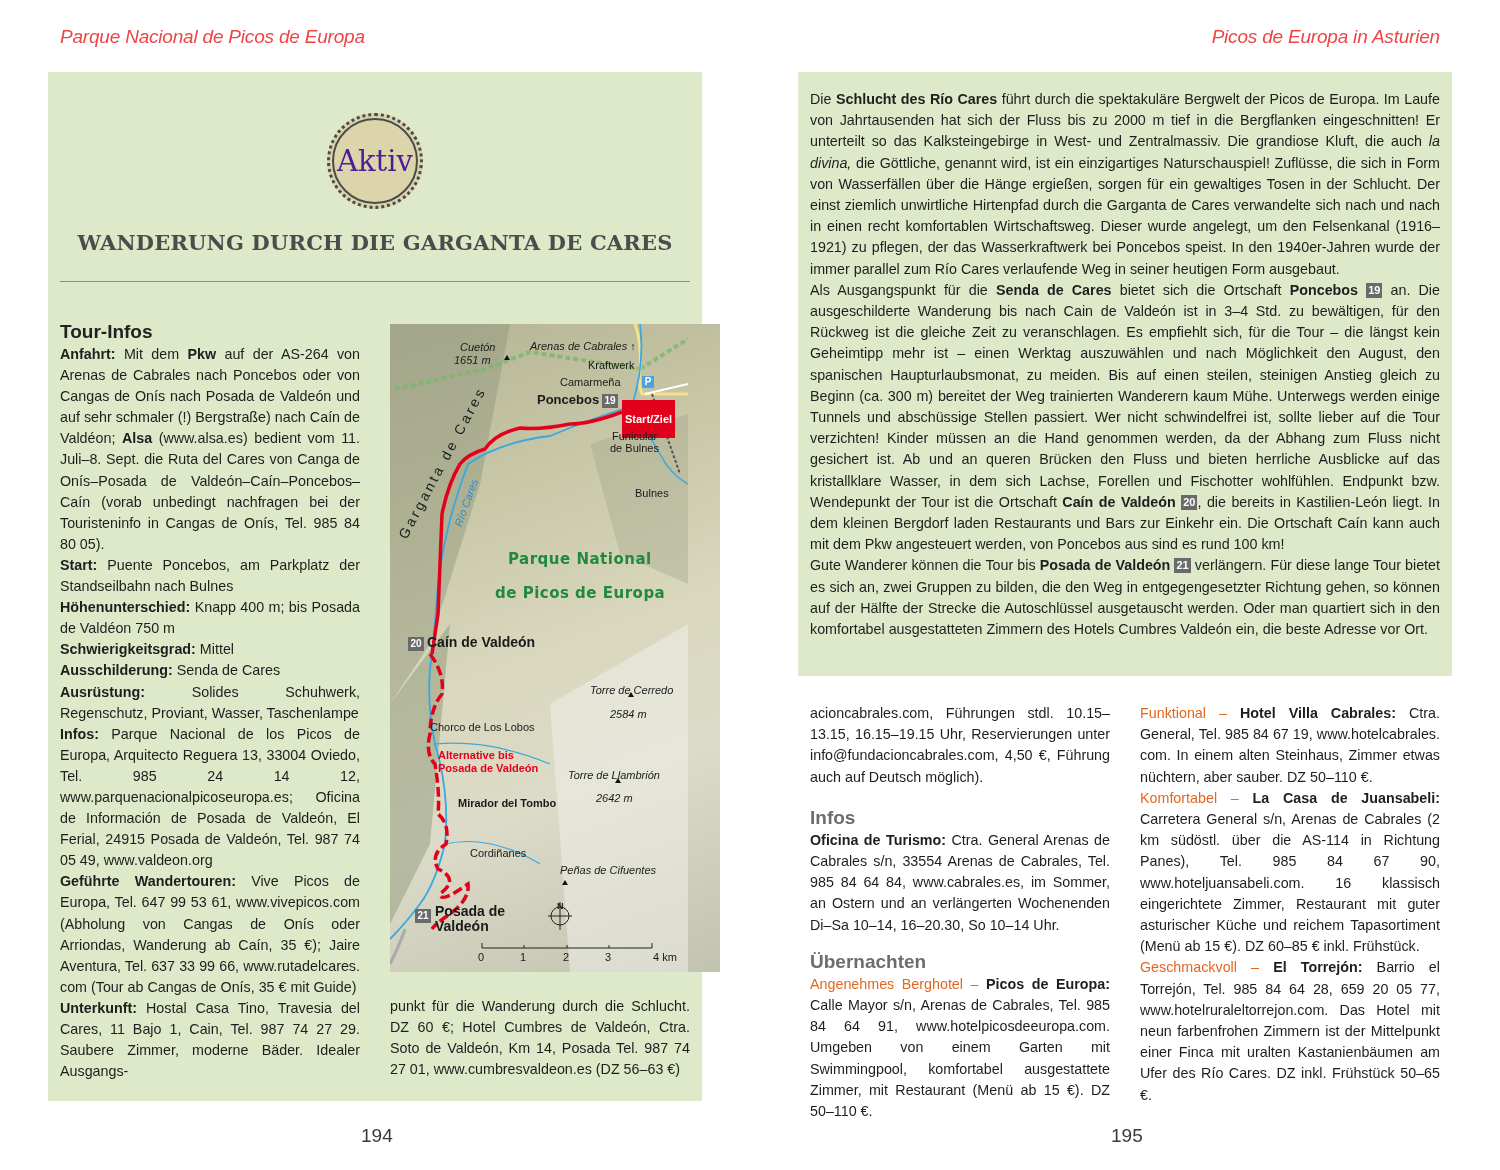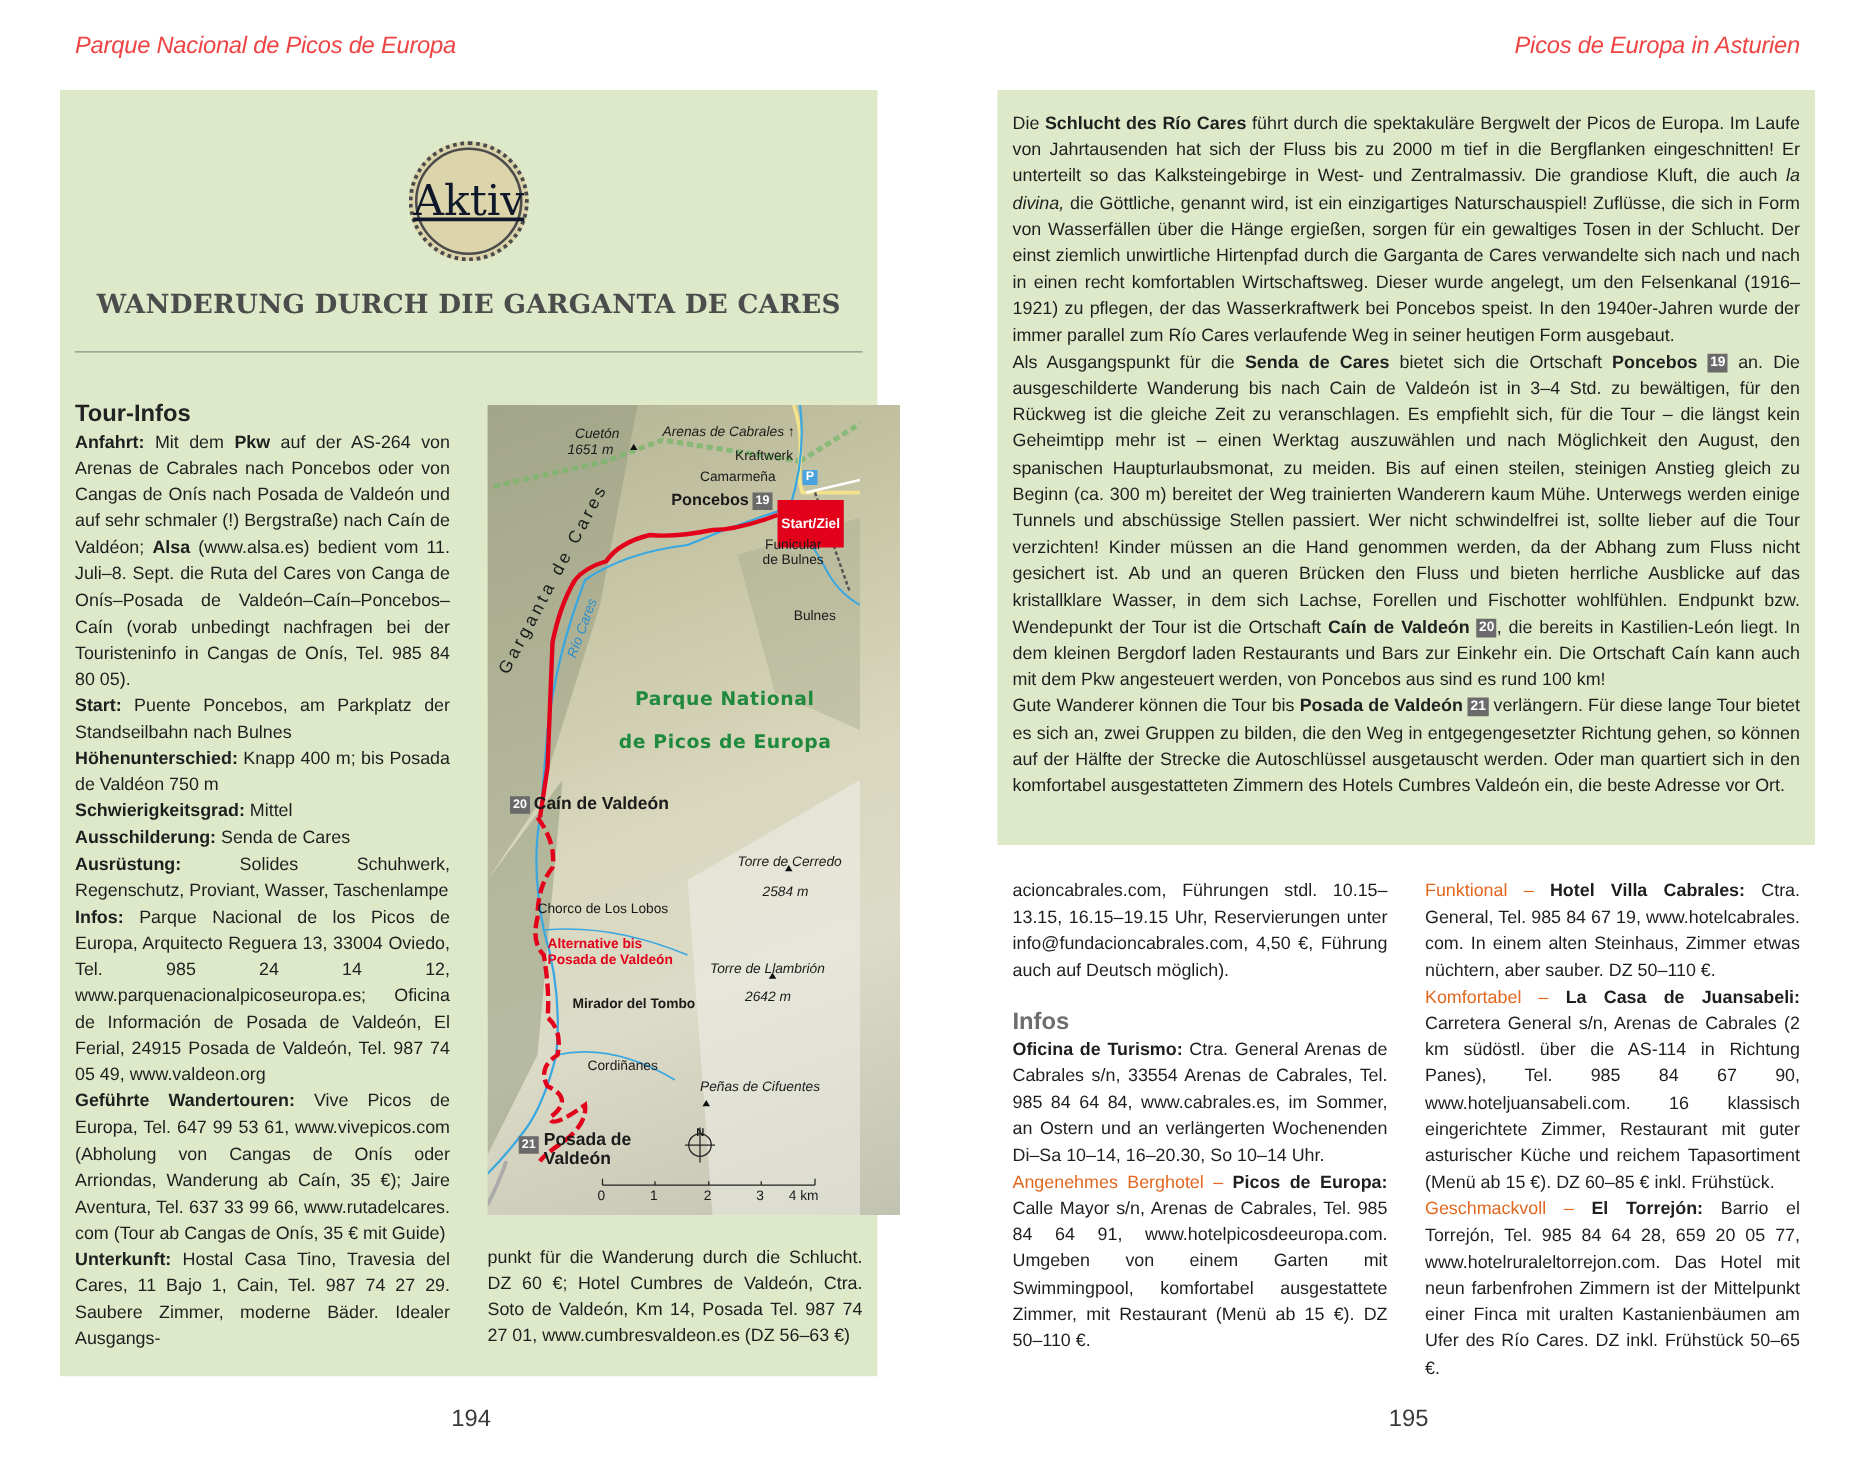--- a/index.html
+++ b/index.html
@@ -17,21 +17,21 @@
   .green-box { background: #dee9c9; position: absolute; }
   .box-left { left: 48px; top: 72px; width: 654px; height: 1029px; }
   .box-right { left: 798px; top: 72px; width: 654px; height: 604px; }
 
   .badge {
     position: absolute; left: 327px; top: 113px; width: 96px; height: 96px; border-radius: 50%;
     background: #dcd5ab; border: 3px dotted #4b4b4b; box-sizing: border-box;
     display: flex; align-items: center; justify-content: center;
   }
   .badge-inner { position: absolute; inset: 2px; border-radius: 50%; border: 2px solid #4b4b4b; }
-  .badge span { font-family: "DejaVu Serif", serif; font-size: 34px; color: #0f172a; position: relative; text-decoration: underline; }
+  .badge span { font-family: "DejaVu Serif", serif; font-size: 29px; color: #4c1d95; position: relative; }
 
   .feature-title {
     position: absolute; left: 48px; width: 654px; top: 230px; text-align: center;
     font-family: "DejaVu Serif", serif; font-weight: bold; font-size: 21px; color: #4c4c4c; letter-spacing: 0.2px;
   }
   .rule { position: absolute; left: 60px; width: 630px; top: 281px; height: 0; border-top: 1.5px solid #8a8f86; }
 
   .tour-col {
     position: absolute; left: 60px; top: 320px; width: 300px; font-size: 14.3px; line-height: 21.1px; text-align: justify;
   }
@@ -171,37 +171,38 @@
   <span class="map-label" style="left:80px;top:523px;">Cordiñanes</span>
   <span class="map-label it" style="left:170px;top:540px;">Peñas de Cifuentes</span>
   <span class="num-marker" style="left:25px;top:585px;">21</span>
   <span class="map-label big" style="left:45px;top:579px;">Posada de</span>
   <span class="map-label big" style="left:45px;top:594px;">Valdeón</span>
   <span class="map-label" style="left:167px;top:577px;font-size:9px;font-weight:bold;">N</span>
   <span class="map-label" style="left:88px;top:627px;">0</span>
   <span class="map-label" style="left:130px;top:627px;">1</span>
   <span class="map-label" style="left:173px;top:627px;">2</span>
   <span class="map-label" style="left:215px;top:627px;">3</span>
-  <span class="map-label" style="left:241px;top:627px;">4 km</span>
+  <span class="map-label" style="left:263px;top:627px;">4 km</span>
 </div>
 
 <div class="tour-cont">punkt für die Wanderung durch die Schlucht. DZ 60 €; Hotel Cumbres de Valdeón, Ctra. Soto de Valdeón, Km 14, Posada Tel. 987 74 27 01, www.cumbresvaldeon.es (DZ 56–63 €)</div>
 
 <div class="green-box box-right"></div>
 
 <div class="main-text">
   <p><span>Die </span><b>Schlucht des Río Cares</b><span> führt durch die spektakuläre Bergwelt der Picos de Europa. Im Laufe von Jahrtausenden hat sich der Fluss bis zu 2000 m tief in die Bergflanken eingeschnitten! Er unterteilt so das Kalksteingebirge in West- und Zentralmassiv. Die grandiose Kluft, die auch </span><i>la divina,</i><span> die Göttliche, genannt wird, ist ein einzigartiges Naturschauspiel! Zuflüsse, die sich in Form von Wasserfällen über die Hänge ergießen, sorgen für ein gewaltiges Tosen in der Schlucht. Der einst ziemlich unwirtliche Hirtenpfad durch die Garganta de Cares verwandelte sich nach und nach in einen recht komfortablen Wirtschaftsweg. Dieser wurde angelegt, um den Felsenkanal (1916–1921) zu pflegen, der das Wasserkraftwerk bei Poncebos speist. In den 1940er-Jahren wurde der immer parallel zum Río Cares verlaufende Weg in seiner heutigen Form ausgebaut.</span></p>
   <p><span>Als Ausgangspunkt für die </span><b>Senda de Cares</b><span> bietet sich die Ortschaft </span><b>Poncebos</b> <span class="inline-num">19</span><span> an. Die ausgeschilderte Wanderung bis nach Cain de Valdeón ist in 3–4 Std. zu bewältigen, für den Rückweg ist die gleiche Zeit zu veranschlagen. Es empfiehlt sich, für die Tour – die längst kein Geheimtipp mehr ist – einen Werktag auszuwählen und nach Möglichkeit den August, den spanischen Haupturlaubsmonat, zu meiden. Bis auf einen steilen, steinigen Anstieg gleich zu Beginn (ca. 300 m) bereitet der Weg trainierten Wanderern kaum Mühe. Unterwegs werden einige Tunnels und abschüssige Stellen passiert. Wer nicht schwindelfrei ist, sollte lieber auf die Tour verzichten! Kinder müssen an die Hand genommen werden, da der Abhang zum Fluss nicht gesichert ist. Ab und an queren Brücken den Fluss und bieten herrliche Ausblicke auf das kristallklare Wasser, in dem sich Lachse, Forellen und Fischotter wohlfühlen. Endpunkt bzw. Wendepunkt der Tour ist die Ortschaft </span><b>Caín de Valdeón</b> <span class="inline-num">20</span><span>, die bereits in Kastilien-León liegt. In dem kleinen Bergdorf laden Restaurants und Bars zur Einkehr ein. Die Ortschaft Caín kann auch mit dem Pkw angesteuert werden, von Poncebos aus sind es rund 100 km!</span></p>
   <p><span>Gute Wanderer können die Tour bis </span><b>Posada de Valdeón</b> <span class="inline-num">21</span><span> verlängern. Für diese lange Tour bietet es sich an, zwei Gruppen zu bilden, die den Weg in entgegengesetzter Richtung gehen, so können auf der Hälfte der Strecke die Autoschlüssel ausgetauscht werden. Oder man quartiert sich in den komfortabel ausgestatteten Zimmern des Hotels Cumbres Valdeón ein, die beste Adresse vor Ort.</span></p>
 </div>
 
 <div class="col-r1">
   <p>acioncabrales.com, Führungen stdl. 10.15–13.15, 16.15–19.15 Uhr, Reservierungen unter info@fundacioncabrales.com, 4,50 €, Führung auch auf Deutsch möglich).</p>
   <div class="sec-h">Infos</div>
   <p><b>Oficina de Turismo:</b><span> Ctra. General Arenas de Cabrales s/n, 33554 Arenas de Cabrales, Tel. 985 84 64 84, www.cabrales.es, im Sommer, an Ostern und an verlängerten Wochenenden Di–Sa 10–14, 16–20.30, So 10–14 Uhr.</span></p>
+  <div class="sec-h" style="margin-top:14px;">Übernachten</div>
   <p><span class="cat">Angenehmes Berghotel – </span><b>Picos de Europa:</b><span> Calle Mayor s/n, Arenas de Cabrales, Tel. 985 84 64 91, www.hotelpicosdeeuropa.com. Umgeben von einem Garten mit Swimmingpool, komfortabel ausgestattete Zimmer, mit Restaurant (Menü ab 15 €). DZ 50–110 €.</span></p>
 </div>
 
 <div class="col-r2">
   <p><span class="cat">Funktional – </span><b>Hotel Villa Cabrales:</b><span> Ctra. General, Tel. 985 84 67 19, www.hotelcabrales. com. In einem alten Steinhaus, Zimmer etwas nüchtern, aber sauber. DZ 50–110 €.</span></p>
   <p><span class="cat">Komfortabel – </span><b>La Casa de Juansabeli:</b><span> Carretera General s/n, Arenas de Cabrales (2 km südöstl. über die AS-114 in Richtung Panes), Tel. 985 84 67 90, www.hoteljuansabeli.com. 16 klassisch eingerichtete Zimmer, Restaurant mit guter asturischer Küche und reichem Tapasortiment (Menü ab 15 €). DZ 60–85 € inkl. Frühstück.</span></p>
   <p><span class="cat">Geschmackvoll – </span><b>El Torrejón:</b><span> Barrio el Torrejón, Tel. 985 84 64 28, 659 20 05 77, www.hotelruraleltorrejon.com. Das Hotel mit neun farbenfrohen Zimmern ist der Mittelpunkt einer Finca mit uralten Kastanienbäumen am Ufer des Río Cares. DZ inkl. Frühstück 50–65 €.</span></p>
 </div>
 
 <div class="page-num pn-left">194</div>

